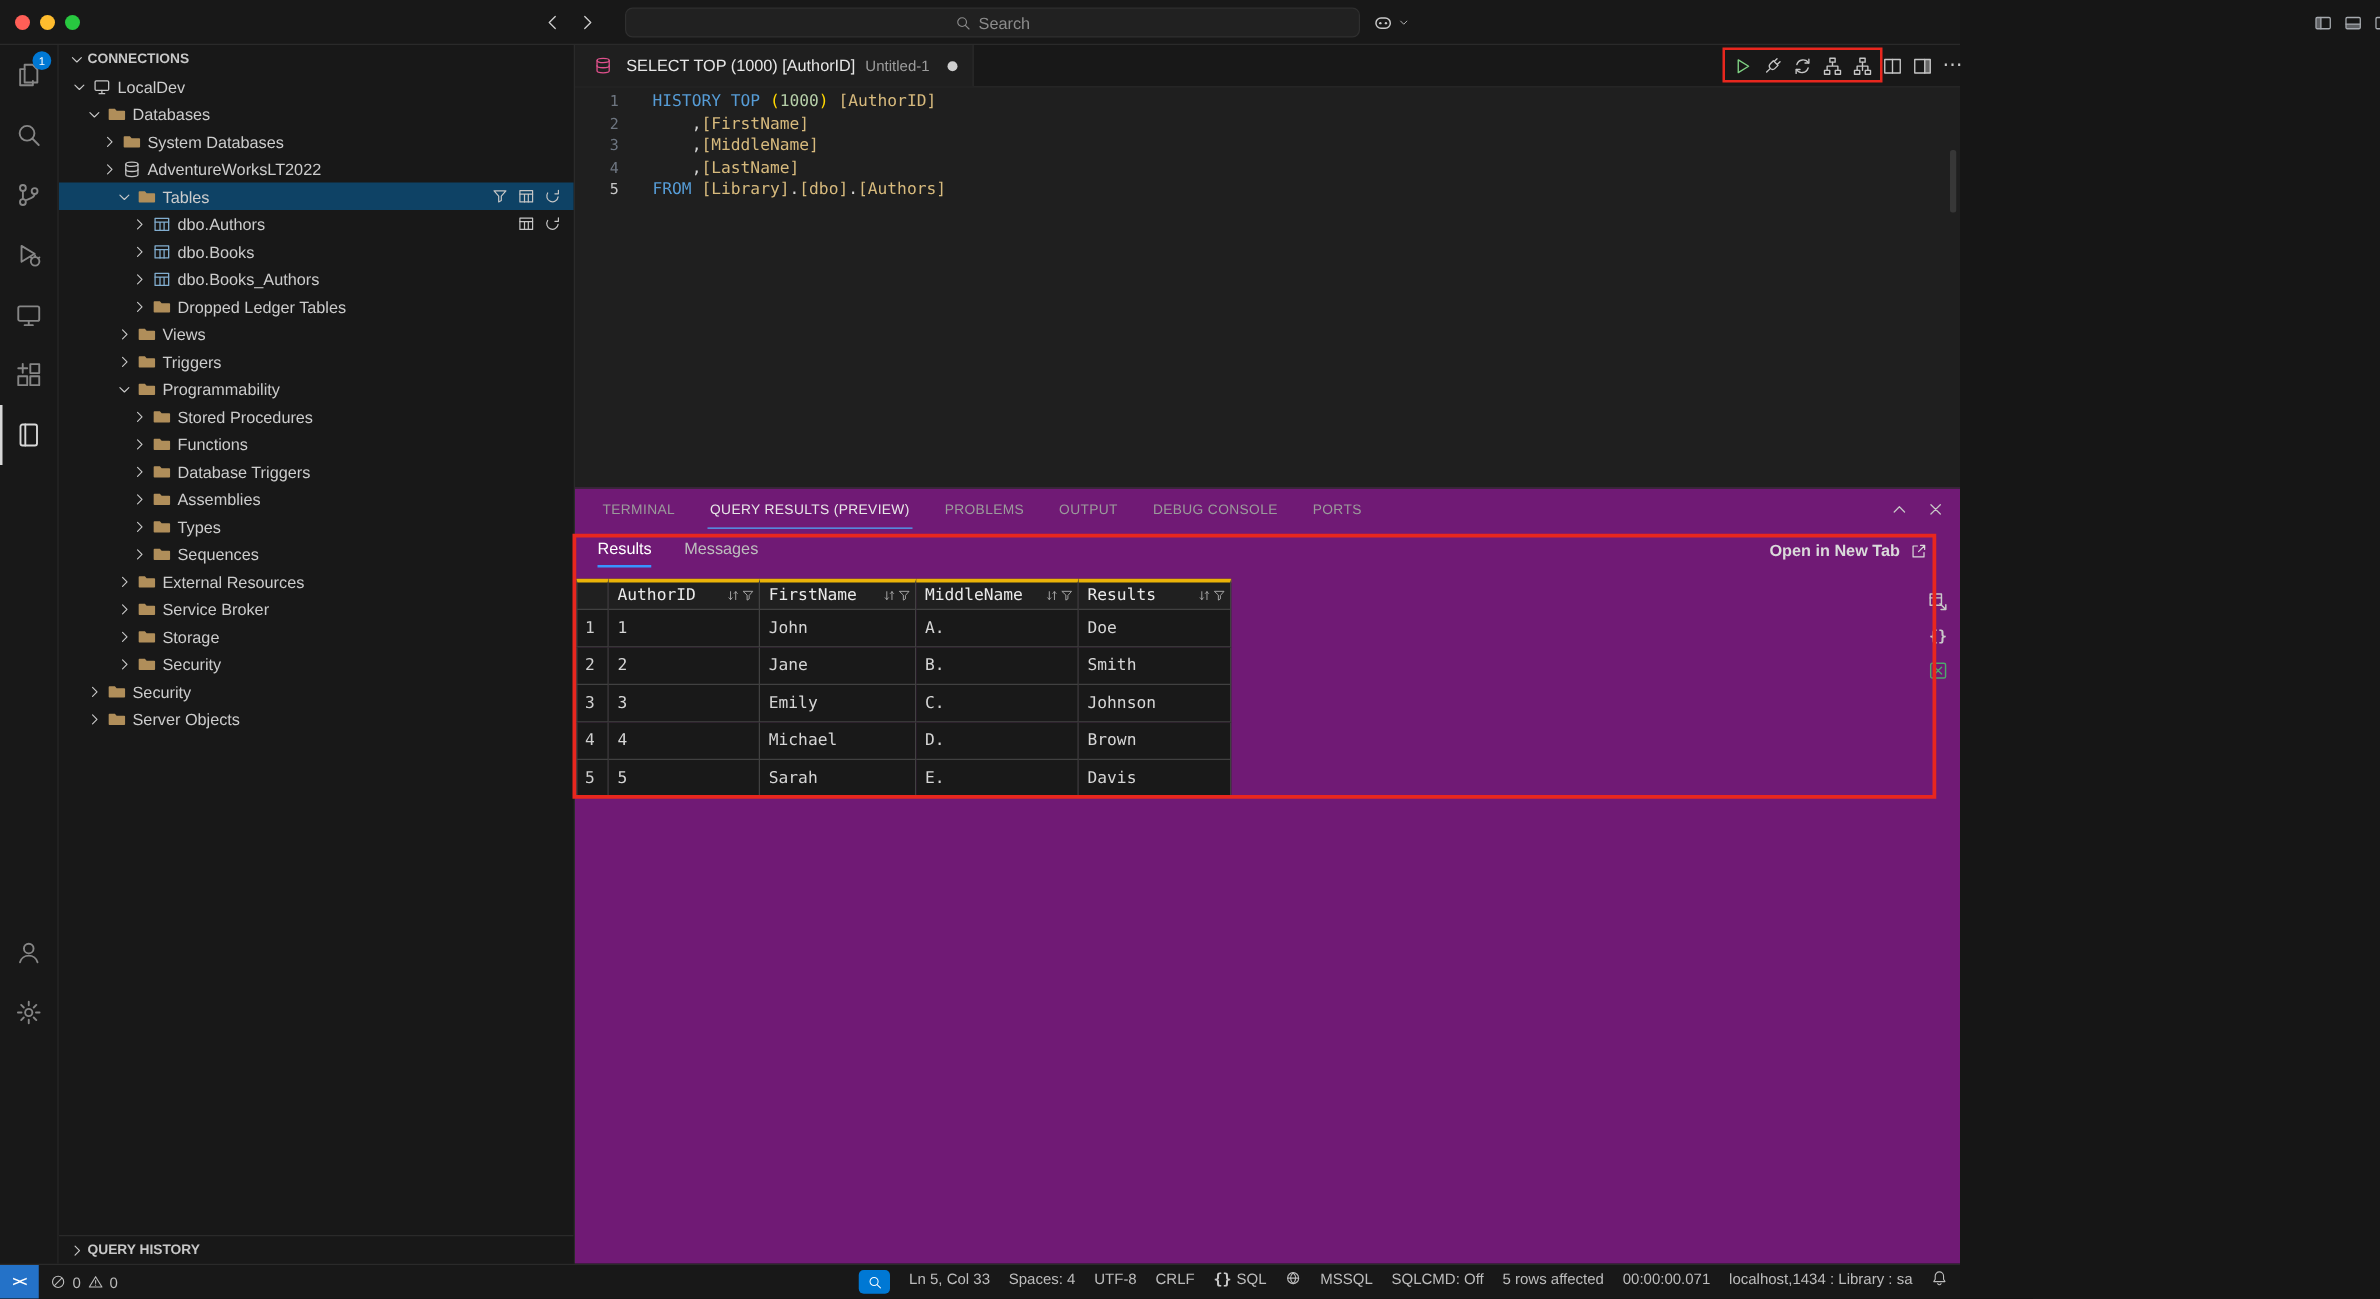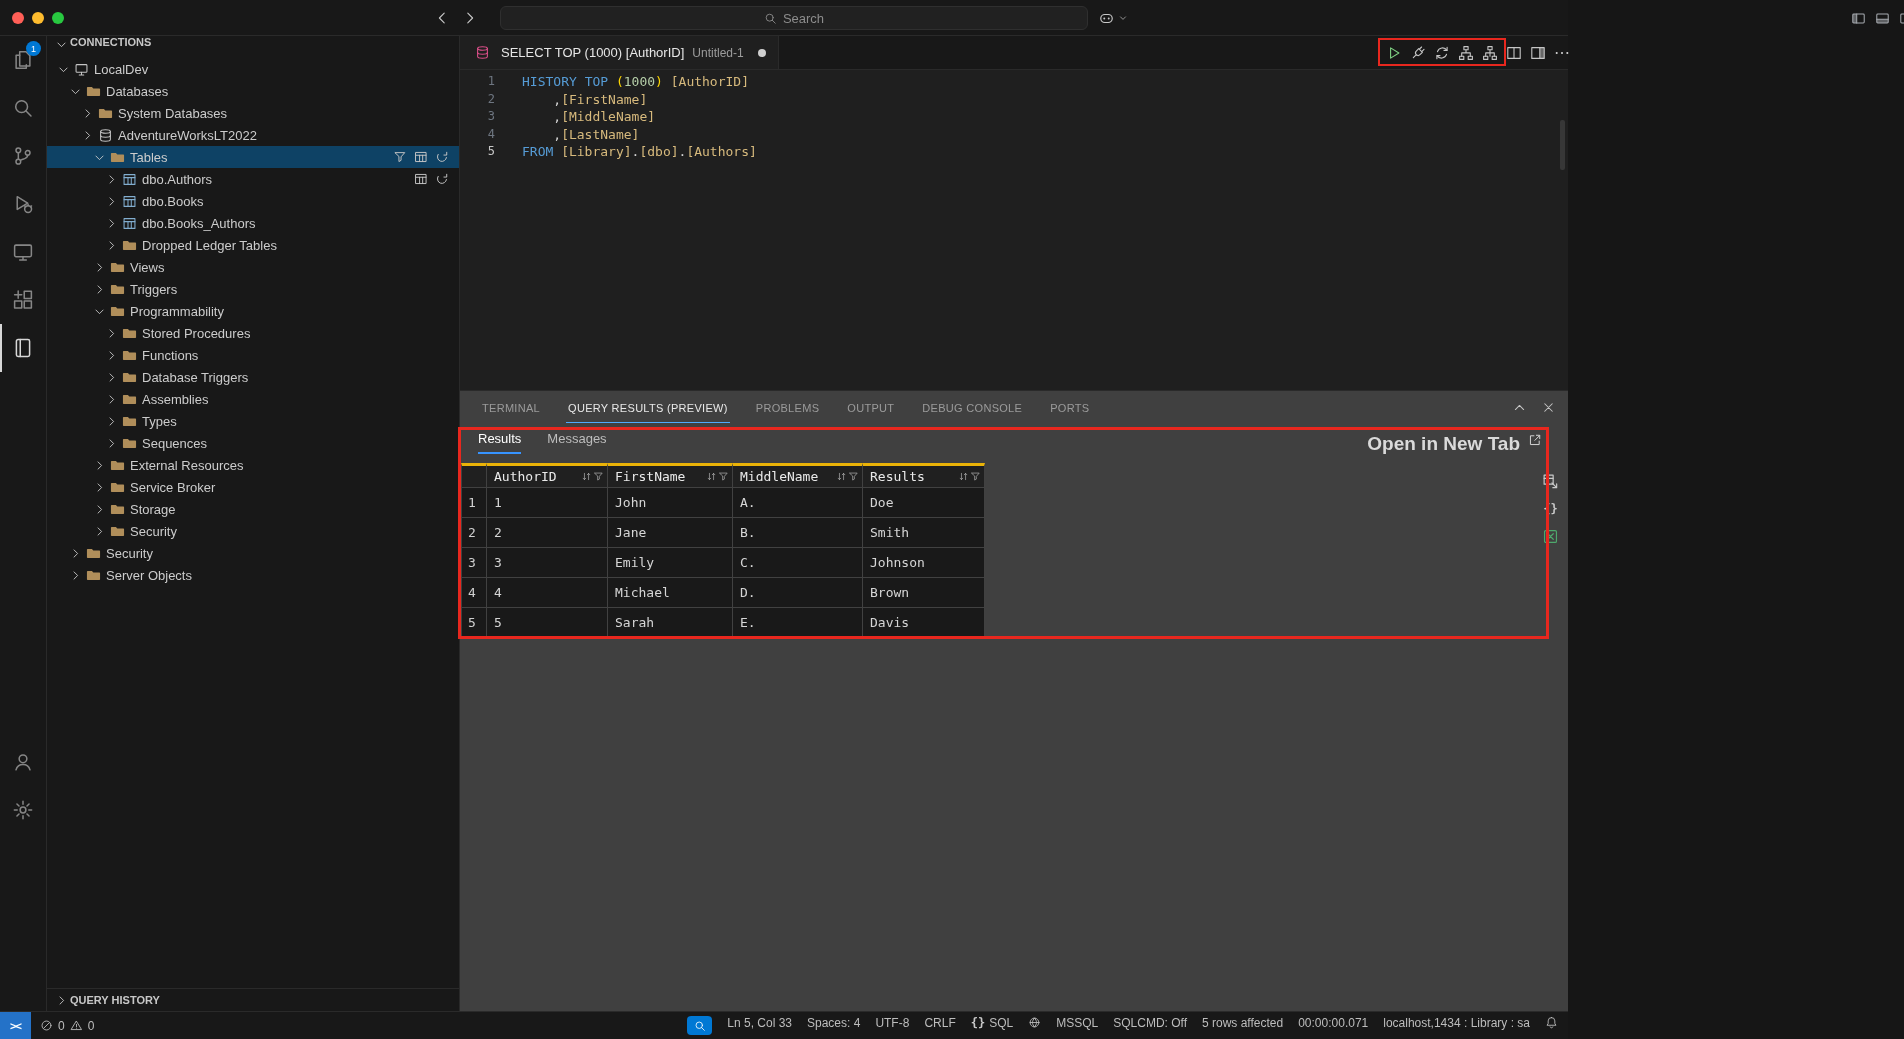--- a/index.html
+++ b/index.html
@@ -21,21 +21,21 @@
   
   .actbar{position:absolute;left:0;top:36px;width:47px;height:975px;background:#181818;border-right:1px solid #2a2a2a}
   .ab-item{position:relative;width:46px;height:48px;display:flex;align-items:center;justify-content:center;color:#868686;cursor:pointer}
   .ab-item.active{color:#d7d7d7;box-shadow:inset 2px 0 0 #d7d7d7}
   .ab-item .badge{position:absolute;right:5px;top:5px;min-width:15px;height:15px;border-radius:8px;background:var(--badge-blue,#0078d4);color:#fff;font-size:9px;display:flex;align-items:center;justify-content:center;padding:0 3px}
   .ab-bottom{position:absolute;left:0;top:702px;width:46px}
   
   .sidebar{position:absolute;left:47px;top:36px;width:413px;height:975px;background:#181818;border-right:1px solid #2a2a2a;overflow:hidden}
   .sb-head{height:30px;display:flex;align-items:center;padding:0 14px 0 16px;font-size:11px;color:#bdbdbd;letter-spacing:.4px}
   .sb-head .dots{margin-left:auto;color:#c6c6c6;font-size:16px;letter-spacing:1px;cursor:pointer}
-  .sb-section{height:22px;display:flex;align-items:flex-start;gap:1px;padding-left:6px;font-size:11px;font-weight:bold;color:#c8c8c8;cursor:pointer}
+  .sb-section{height:22px;display:flex;align-items:center;gap:1px;padding-left:6px;font-size:11px;font-weight:bold;color:#c8c8c8;cursor:pointer}
   .trow{height:22px;display:flex;align-items:center;font-size:13px;color:#cccccc;cursor:pointer;white-space:nowrap}
   .trow.sel{background:var(--selected-row-bg,#0e4265)}
   .tw{width:16px;height:16px;flex:none;display:flex;align-items:center;justify-content:center;color:#cacaca}
   .tw.expanded svg{transform:rotate(90deg)}
   .ticon{width:16px;height:16px;flex:none;margin:0 5px 0 2px;display:flex;align-items:center;justify-content:center}
   .i-folder{color:var(--folder-icon,#b08e5a)}
   .i-db,.i-server{color:#c5c5c5}
   .i-table{color:var(--table-icon,#82aed0)}
   .i-pink{color:var(--sql-file-pink,#e0508c)}
   .tacts{margin-left:auto;display:flex;gap:7px;padding-right:10px;color:#c6c6c6}
@@ -56,30 +56,30 @@
   .ln{width:52px;flex:none;text-align:right;padding-right:17px;color:#6e7681;font-size:12px}
   .cline.act .ln{color:#c6c6c6}
   .ltext{white-space:pre;padding-left:10px}
   .tk-kw{color:var(--syntax-keyword,#569cd6)}
   .tk-num{color:var(--syntax-number,#b5cea8)}
   .tk-br{color:var(--syntax-bracket,#ffd700)}
   .tk-id{color:var(--syntax-identifier,#d7ba7d)}
   .tk-pl{color:#d4d4d4}
   .ed-scroll{position:absolute;right:3px;top:84px;width:5px;height:50px;background:#4a4a4a;opacity:.55;border-radius:2px;cursor:pointer}
   
-  .panel{position:absolute;left:0;top:354px;width:100%;height:621px;background:#404040;border-top:1px solid #2a2a2a}
+  .panel{position:absolute;left:0;top:354px;width:100%;height:621px;background:#701a75;border-top:1px solid #2a2a2a}
   .ptabs{height:32px;display:flex;align-items:flex-end;gap:24px;padding-left:20px;font-size:11px;color:#9b9b9b;letter-spacing:.3px}
   .ptab{padding:0 2px 9px;cursor:pointer}
   .ptab.active{color:#e8e8e8;border-bottom:1px solid var(--panel-tab-underline,#4daafc);padding-bottom:8px}
   .pacts{position:absolute;right:12px;top:0;height:32px;display:flex;align-items:center;gap:14px;color:#c6c6c6}
   .pacts span{cursor:pointer}
   .rtabs{position:absolute;left:18px;top:40px;display:flex;gap:26px;font-size:13px}
   .rtab{color:#bdbdbd;padding-bottom:6px;cursor:pointer}
   .rtab.active{color:#fff;border-bottom:2px solid #3794ff}
-  .opennew{position:absolute;right:26px;top:42px;display:flex;align-items:flex-start;gap:8px;font-size:19px;font-weight:600;color:#dadada;cursor:pointer}
+  .opennew{position:absolute;right:26px;top:42px;display:flex;align-items:center;gap:8px;font-size:13px;font-weight:600;color:#dadada;cursor:pointer}
   .grid{position:absolute;left:1px;top:72px;font-family:"DejaVu Sans Mono",monospace;font-size:13px;color:#d6d6d6}
   .grow{display:flex}
   .gc{border-right:1px solid #414141;border-bottom:1px solid #414141;display:flex;align-items:center;padding-left:7px;overflow:hidden;background:#191919}
   .gc.first{border-left:1px solid #414141}
   .gh .gc{height:25px;color:#eaeaea;background:#202020;border-top:3px solid #eab308}
   .gb .gc{height:30px}
   .rownum{justify-content:flex-start;padding-left:6px;color:#cfcfcf}
   .hicons{margin-left:auto;display:flex;align-items:center;gap:1px;padding-right:3px;color:#a8a8a8}
   .hicons span{cursor:pointer}
   .gside{position:absolute;left:1082px;top:82px;display:flex;flex-direction:column;gap:12px;color:#c9c9c9;align-items:center}

